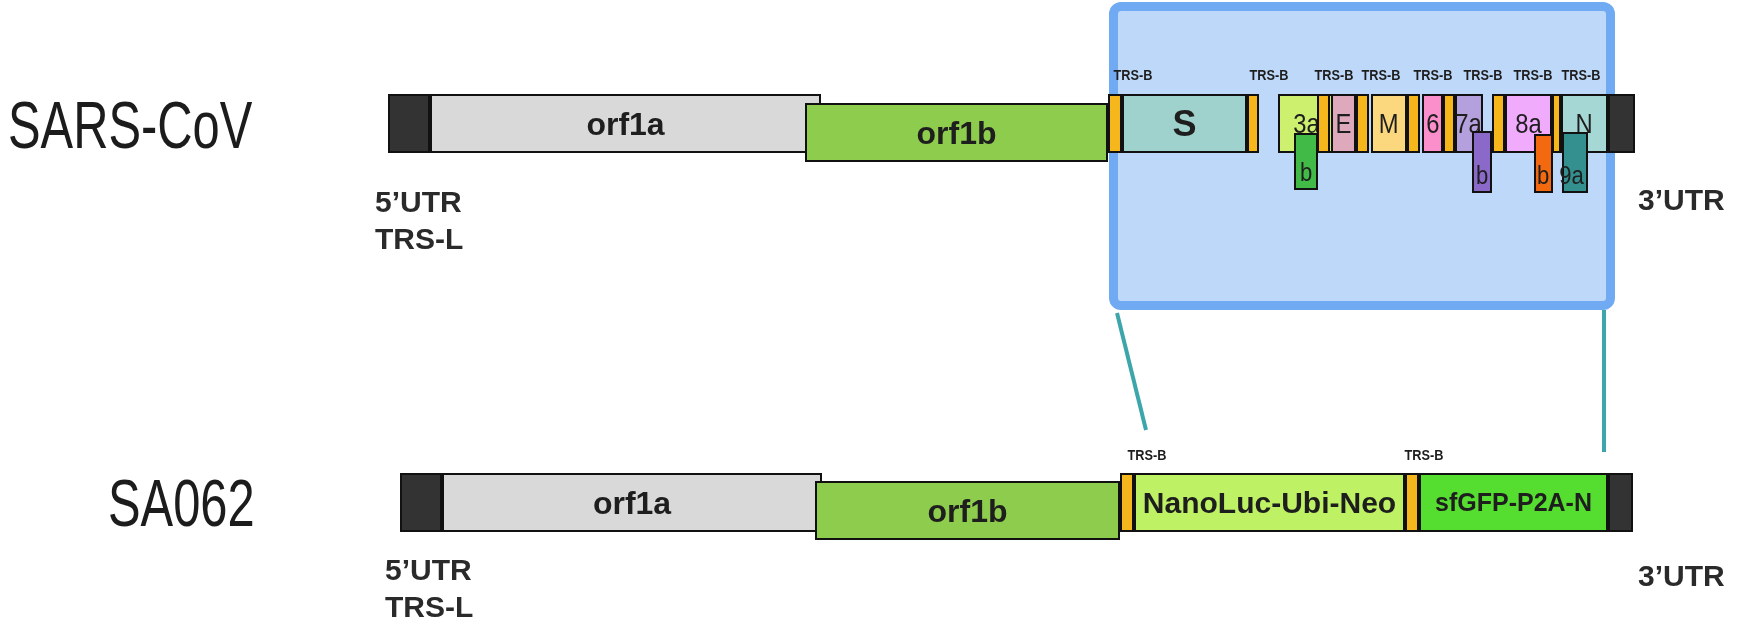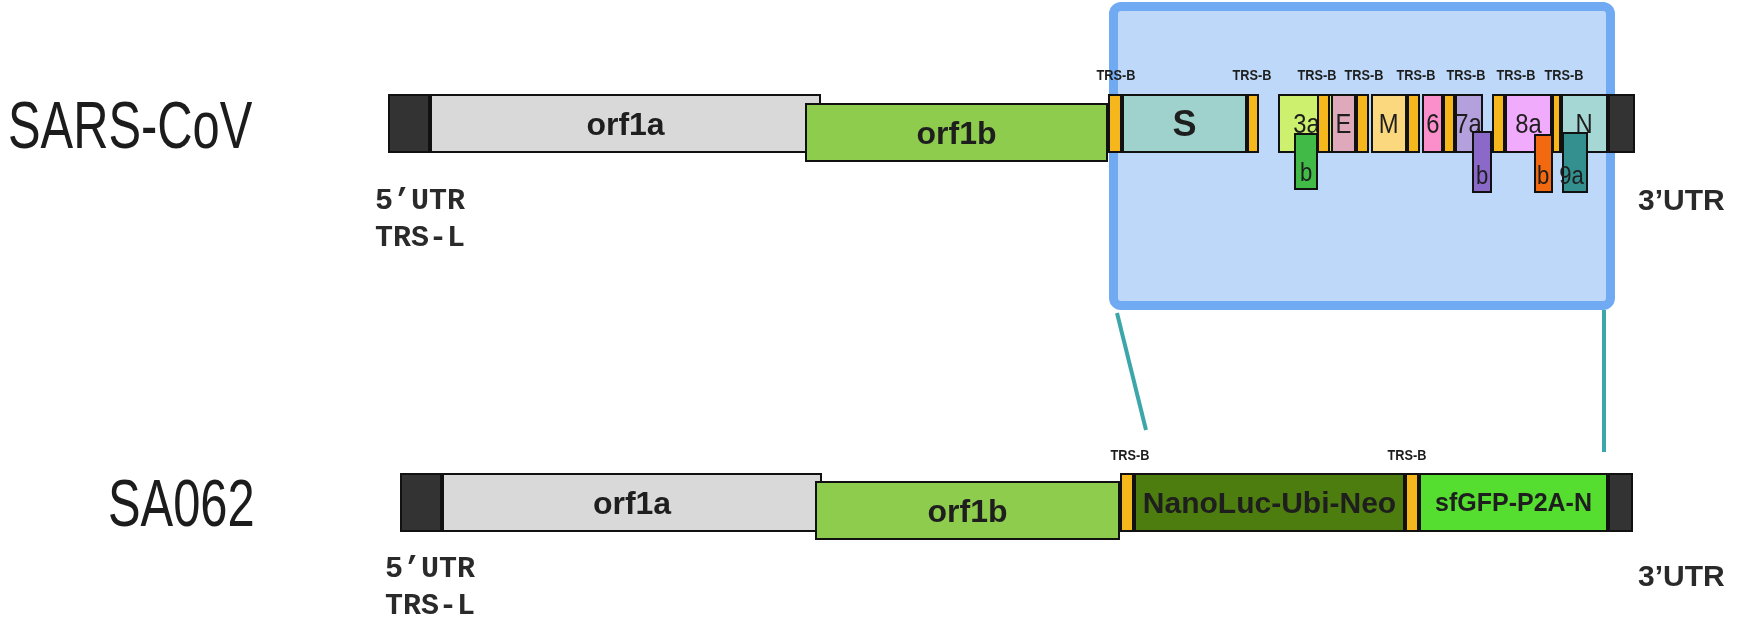--- a/index.html
+++ b/index.html
@@ -13,42 +13,42 @@
   #connectors { position:absolute; left:0; top:0; z-index:0; }
   .row-title {
     position:absolute; z-index:3; color:#1c1c1c; font-size:66px; font-weight:400;
     line-height:1; white-space:nowrap; transform:scaleX(0.74); transform-origin:left top;
     letter-spacing:0px;
   }
   .t1 { left:8px;  top:92px;  }
   .t2 { left:108px; top:470px; }
   .utr-block {
     position:absolute; z-index:3; color:#2a2a2a; font-size:30px; font-weight:700;
-    line-height:37px; white-space:nowrap;font-family:Liberation Mono, monospace;
+    line-height:37px; white-space:nowrap;
   }
   .u1 { left:375px; top:183px; }
   .u2 { left:385px; top:551px; }
   .utr3 {
     position:absolute; z-index:3; color:#2a2a2a; font-size:30px; font-weight:700;
     line-height:1; white-space:nowrap;
   }
   .u3a { left:1638px; top:185px; }
   .u3b { left:1638px; top:561px; }
   .seg {
     position:absolute; box-sizing:border-box; border:2.5px solid #111;
     display:flex; align-items:center; justify-content:center; z-index:2;
   }
   .seg.sub { align-items:flex-end; z-index:2; }
   .seg .lbl {
     color:#1e1e1e; line-height:1; white-space:nowrap;
   }
   .seg.sub .lbl { padding-bottom:3px; }
   .cond { transform:scaleX(0.85); transform-origin:center; display:inline-block; }
   .trsb {
-    position:absolute; z-index:3; width:80px; text-align:center; color:#1d1d1d;
+    position:absolute; z-index:3; width:80px; text-align:right; color:#1d1d1d;
     font-size:15px; font-weight:700; line-height:1;
   }
   .trsb span { display:inline-block; transform:scaleX(0.85); transform-origin:center; }
 </style>
 </head>
 <body>
 
 <div id="canvas">
 
   <div id="highlight" style="left: 1109px; top: 2px; width: 506px; height: 308px; background: rgb(189, 216, 248); border: 9px solid rgb(111, 170, 242);"></div>
@@ -135,21 +135,21 @@
       <div class="trsb" style="left: 1476px; top: 67px;"><span>TRS-B</span></div>
       <div class="trsb" style="left: 1524px; top: 67px;"><span>TRS-B</span></div>
       <div class="seg" style="left: 400px; top: 473px; width: 42px; height: 59px; background: rgb(51, 51, 51);"></div>
       <div class="seg" style="left: 442px; top: 473px; width: 380px; height: 59px; background: rgb(217, 217, 217);">
         <span class="lbl" style="font-size: 32px; font-weight: 700;">orf1a</span>
       </div>
       <div class="seg" style="left: 815px; top: 481px; width: 305px; height: 59px; background: rgb(141, 204, 76);">
         <span class="lbl" style="font-size: 32px; font-weight: 700;">orf1b</span>
       </div>
       <div class="seg" style="left: 1120px; top: 473px; width: 14px; height: 59px; background: rgb(245, 183, 28);"></div>
-      <div class="seg" style="left: 1134px; top: 473px; width: 271px; height: 59px; background: #4d7c0f;">
+      <div class="seg" style="left: 1134px; top: 473px; width: 271px; height: 59px; background: #bef264;">
         <span class="lbl" style="font-size: 30px; font-weight: 700;">NanoLuc-Ubi-Neo</span>
       </div>
       <div class="seg" style="left: 1405px; top: 473px; width: 14px; height: 59px; background: rgb(245, 183, 28);"></div>
       <div class="seg" style="left: 1419px; top: 473px; width: 189px; height: 59px; background: rgb(85, 221, 48);">
         <span class="lbl" style="font-size: 25px; font-weight: 700;">sfGFP-P2A-N</span>
       </div>
       <div class="seg" style="left: 1608px; top: 473px; width: 25px; height: 59px; background: rgb(51, 51, 51);"></div>
       <div class="trsb" style="left: 1090px; top: 447px;"><span>TRS-B</span></div>
       <div class="trsb" style="left: 1367px; top: 447px;"><span>TRS-B</span></div>
     </div>

